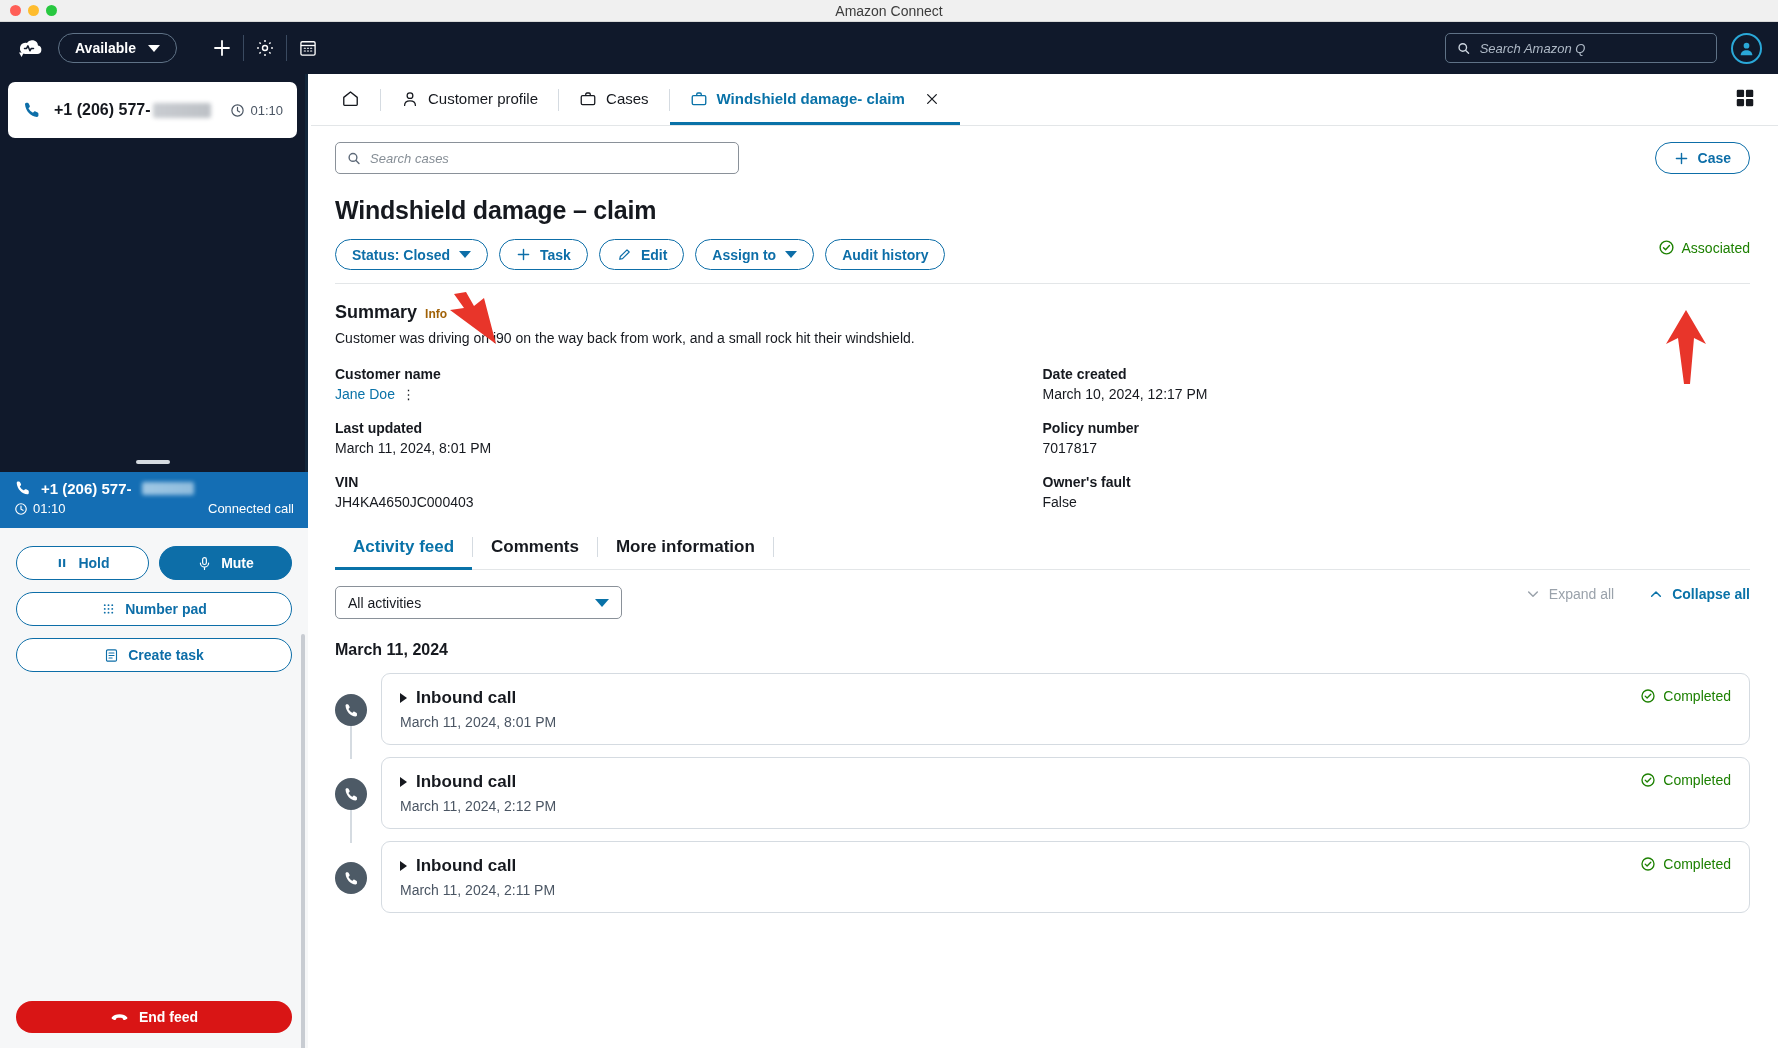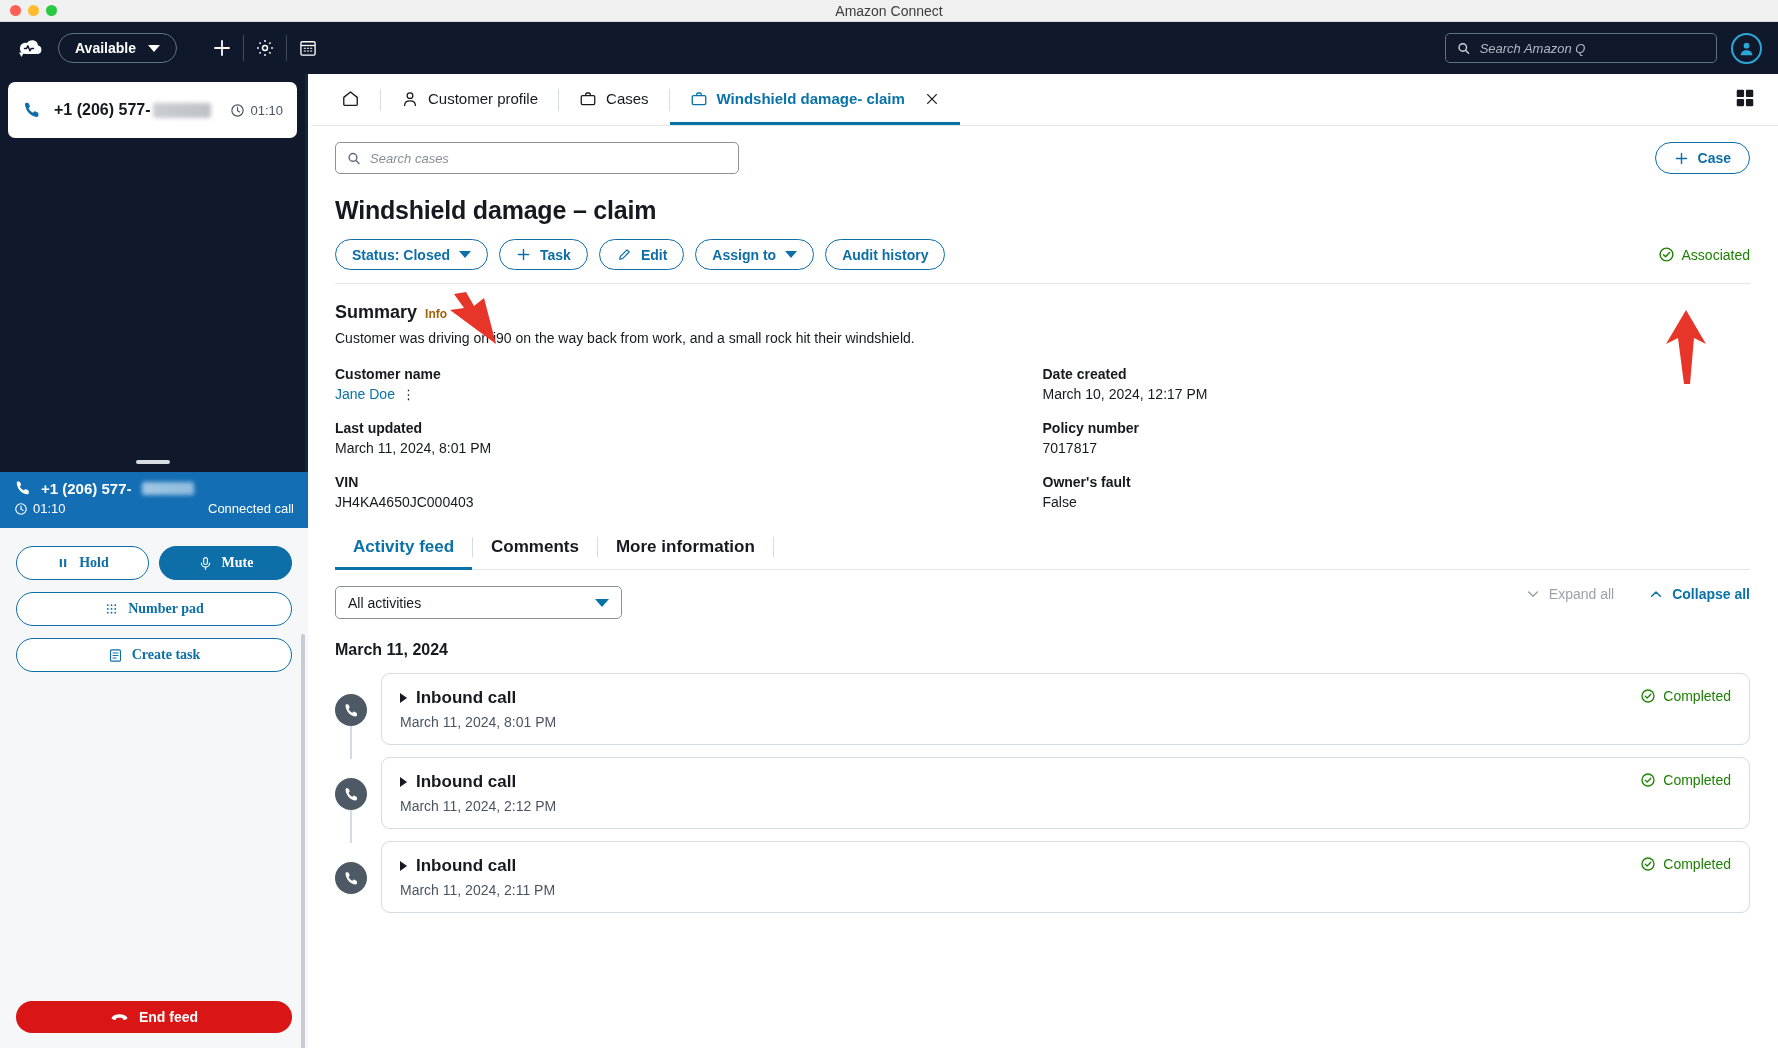--- a/index.html
+++ b/index.html
@@ -85,21 +85,21 @@
   .call-head-row2 .st { margin-left: auto; }
   .redact-w { display:inline-block; width: 52px; height: 13px; margin-left: 2px;
               background: linear-gradient(90deg,#9fc7e4,#8fbcdd); border-radius: 2px; filter: blur(2px); }
 
   .ctrl-wrap { position: absolute; left: 0; top: 454px; width: 308px; bottom: 0; background: #f6f7f8; padding: 18px 16px 0 16px; }
   .ctrl-row { display: flex; gap: 10px; margin-bottom: 12px; }
   .btn-o {
     flex: 1; height: 34px; border: 1px solid #0d6ea8; border-radius: 18px;
     background: #ffffff; color: #0d6ea8; font-size: 14px; font-weight: 700;
     display: flex; align-items: center; justify-content: center; gap: 9px; cursor: pointer;
-    font-family: Liberation Serif, serif;
+    font-family: Liberation Sans, sans-serif;
   }
   .btn-f { background: #0d6ea8; color: #ffffff; border-color: #0d6ea8; }
   .end-call {
     position: absolute; left: 16px; right: 16px; bottom: 15px; height: 32px;
     background: #d91515; color: #ffffff; border: none; border-radius: 17px;
     font-size: 14px; font-weight: 700; display: flex; align-items: center;
     justify-content: center; gap: 10px; cursor: pointer; font-family: inherit;
   }
   .scroll-hint { position: absolute; right: 0px; top: 560px; width: 4px; height: 420px; background: #c8ccd2; border-radius: 2px; }
 
@@ -129,21 +129,21 @@
   }
   .case-search input::placeholder { color: #868e96; font-style: italic; }
   .case-btn {
     margin-left: auto; height: 32px; padding: 0 18px; border: 1px solid #0d6ea8;
     border-radius: 17px; background: #fff; color: #0d6ea8; font-size: 14px;
     font-weight: 700; display: flex; align-items: center; gap: 9px; cursor: pointer; font-family: inherit;
   }
 
   .page-title { margin-top: 22px; font-size: 25px; font-weight: 700; color: #16191f; letter-spacing: -0.2px; }
 
-  .actions { margin-top: 14px; display: flex; align-items: center; gap: 11px; position: relative; }
+  .actions { margin-top: 14px; display: flex; align-items: flex-start; gap: 11px; position: relative; }
   .pill {
     height: 31px; padding: 0 16px; border: 1px solid #0d6ea8; border-radius: 17px;
     background: #fff; color: #0d6ea8; font-size: 14px; font-weight: 700;
     display: flex; align-items: center; gap: 9px; cursor: pointer; font-family: inherit;
   }
   .assoc { margin-left: auto; display: flex; align-items: center; gap: 7px; color: #1d8102; font-size: 14px; }
   .hr { margin-top: 13px; height: 1px; background: #e3e6e8; }
 
   .sec-title { margin-top: 18px; font-size: 18px; font-weight: 700; color: #16191f; display: flex; align-items: baseline; gap: 8px; }
   .info-link { font-size: 12px; color: #a16207; text-decoration: none; cursor: pointer; }

